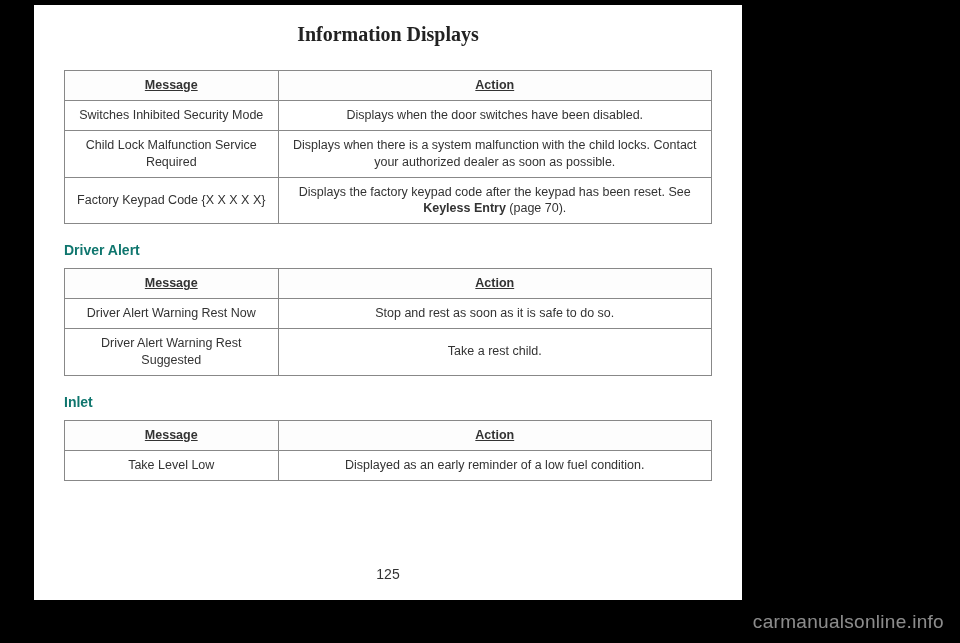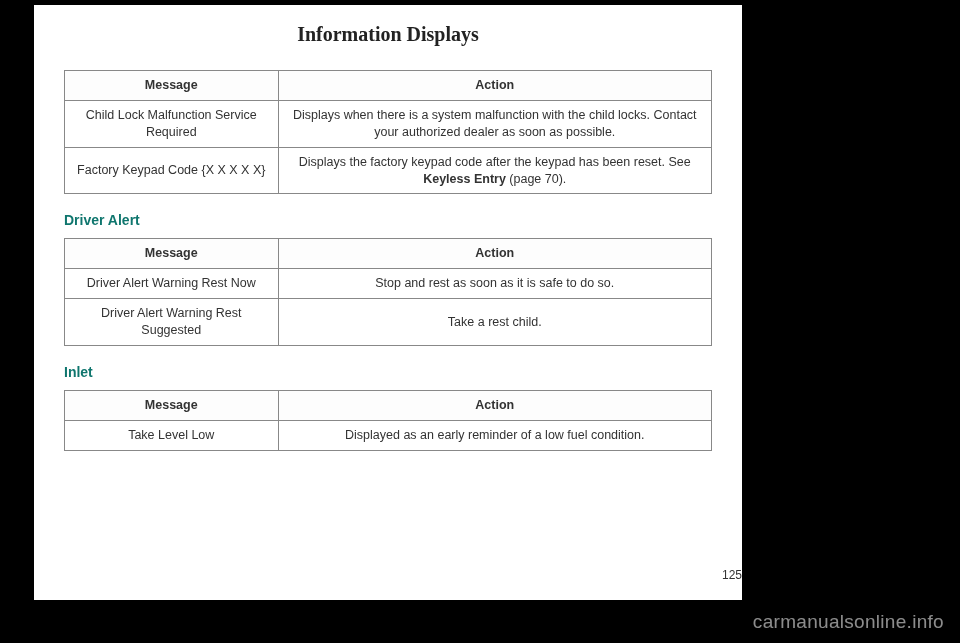--- a/index.html
+++ b/index.html
@@ -43,30 +43,31 @@
     th, td {
       border: 1px solid #888;
       padding: 6px 8px;
       text-align: center;
       vertical-align: middle;
       line-height: 1.35;
     }
     th {
       font-weight: bold;
       background: #fdfdfd;
+      text-decoration: underline;
     }
     col.msg { width: 33%; }
     col.act { width: 67%; }
     .page-num {
       position: absolute;
       bottom: 18px;
       left: 0;
       width: 100%;
-      text-align: right;
-      font-size: 12px;
+      text-align: center;
+      font-size: 14px;
       color: #333;
     }
     .watermark {
       position: absolute;
       right: 16px;
       bottom: 10px;
       font-size: 19px;
       color: rgba(255,255,255,0.55);
       letter-spacing: 0.3px;
       font-family: Arial, sans-serif;
@@ -81,20 +82,24 @@
 
   <table>
     <colgroup>
         <col class="msg">
         <col class="act">
       </colgroup>
     <tbody>
         <tr>
       <th>Message</th>
       <th>Action</th>
+    </tr>
+    <tr>
+      <td>Switches Inhibited Security Mode</td>
+      <td>Displays when the door switches have been disabled.</td>
     </tr>
     <tr>
       <td>Child Lock Malfunction Service Required</td>
       <td>Displays when there is a system malfunction with the child locks. Contact your authorized dealer as soon as possible.</td>
     </tr>
     <tr>
       <td>Factory Keypad Code {X X X X X}</td>
       <td><span>Displays the factory keypad code after the keypad has been reset.  See </span><span class="bold">Keyless Entry</span><span> (page 70).</span></td>
     </tr>
   </tbody>

